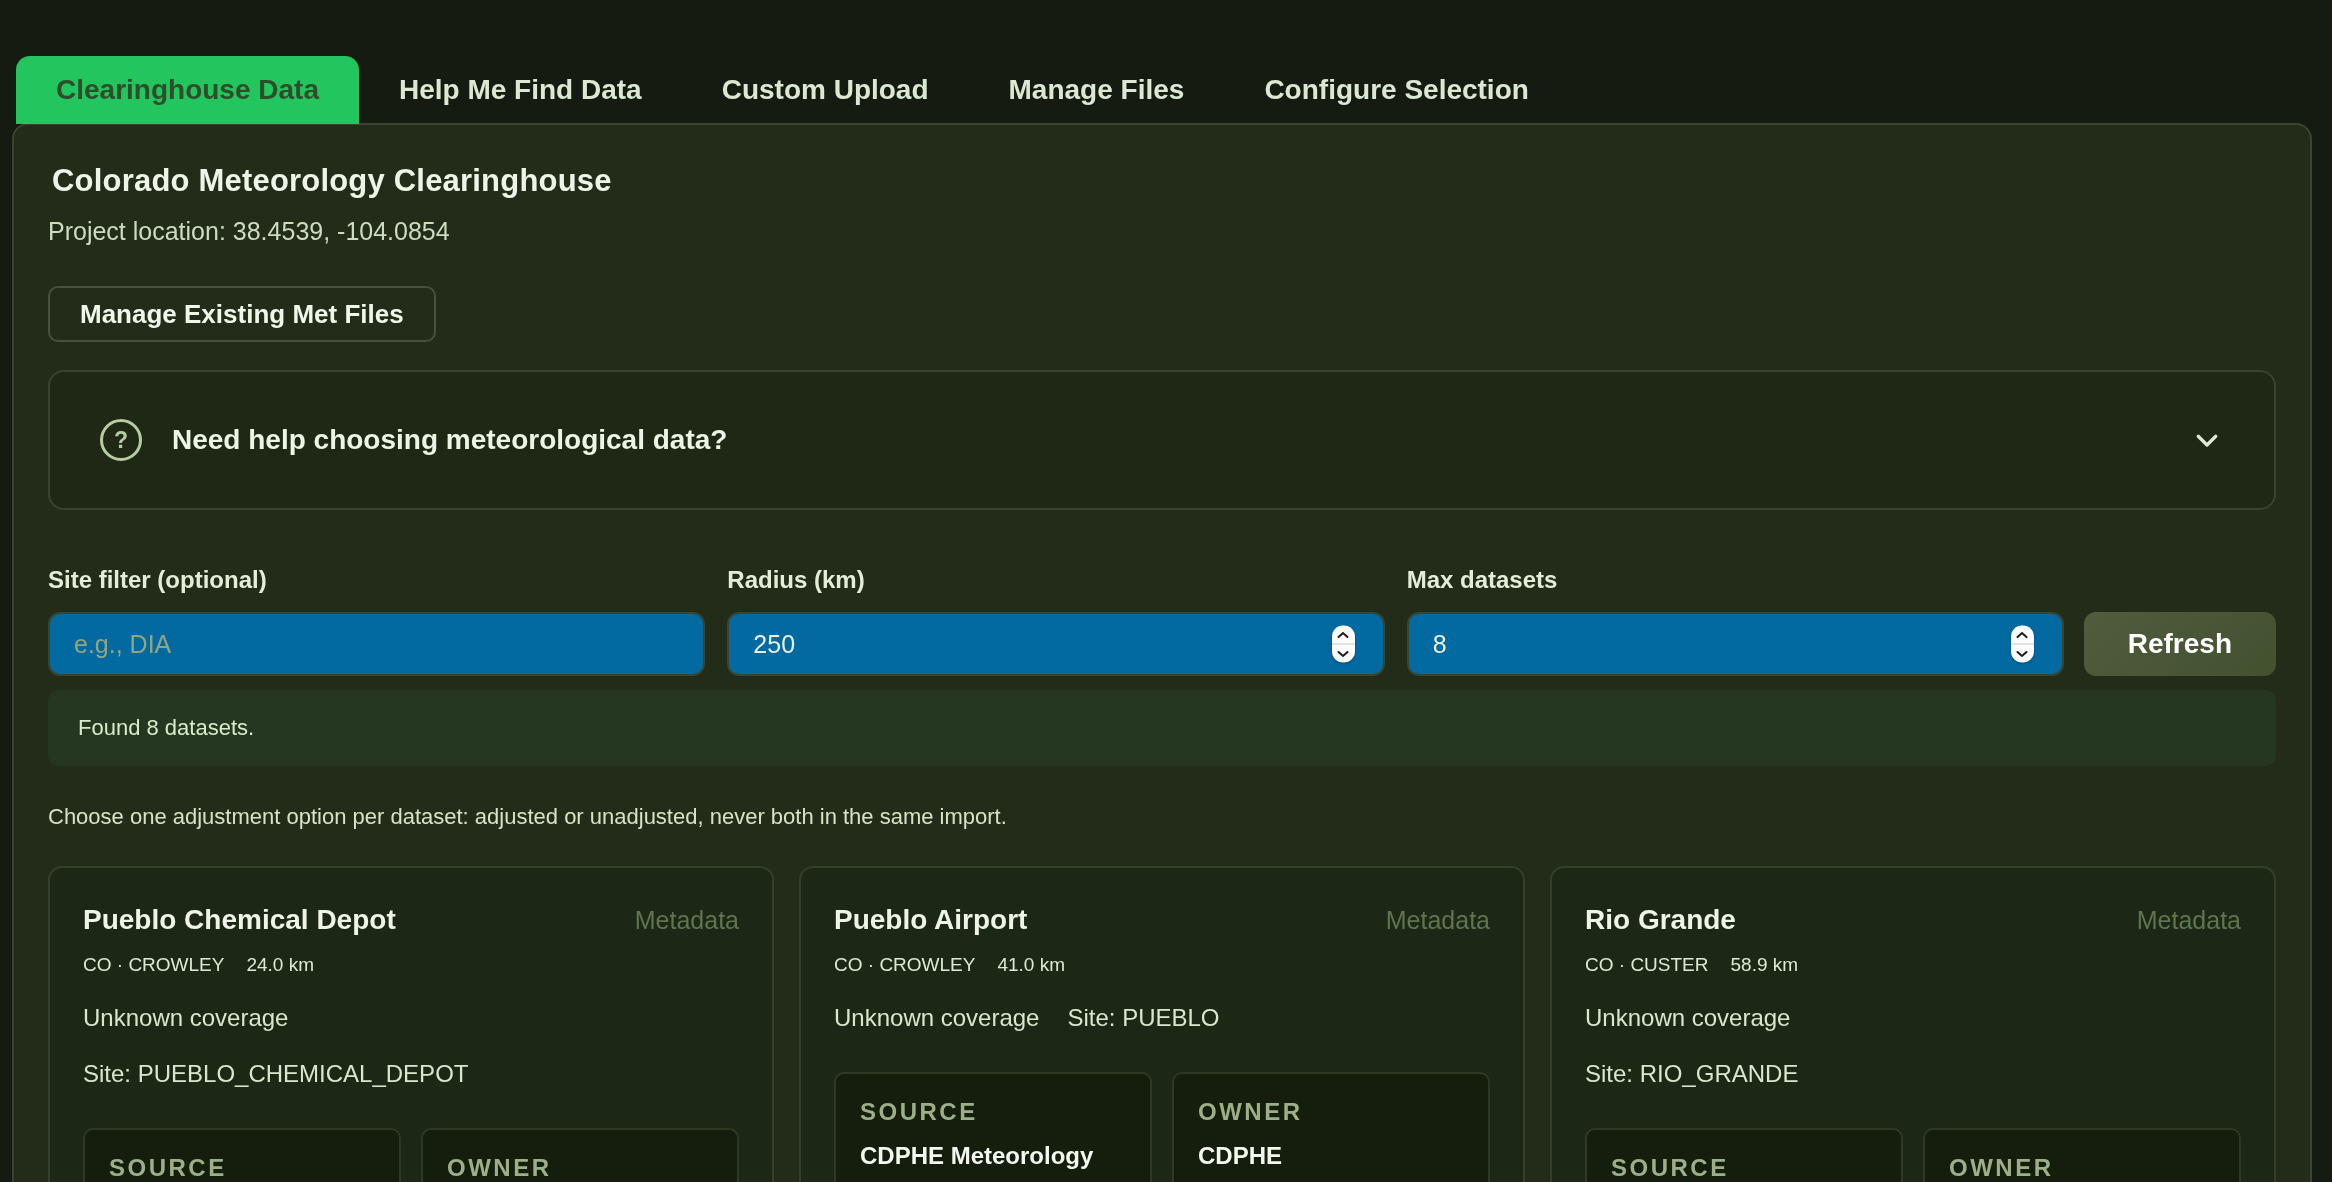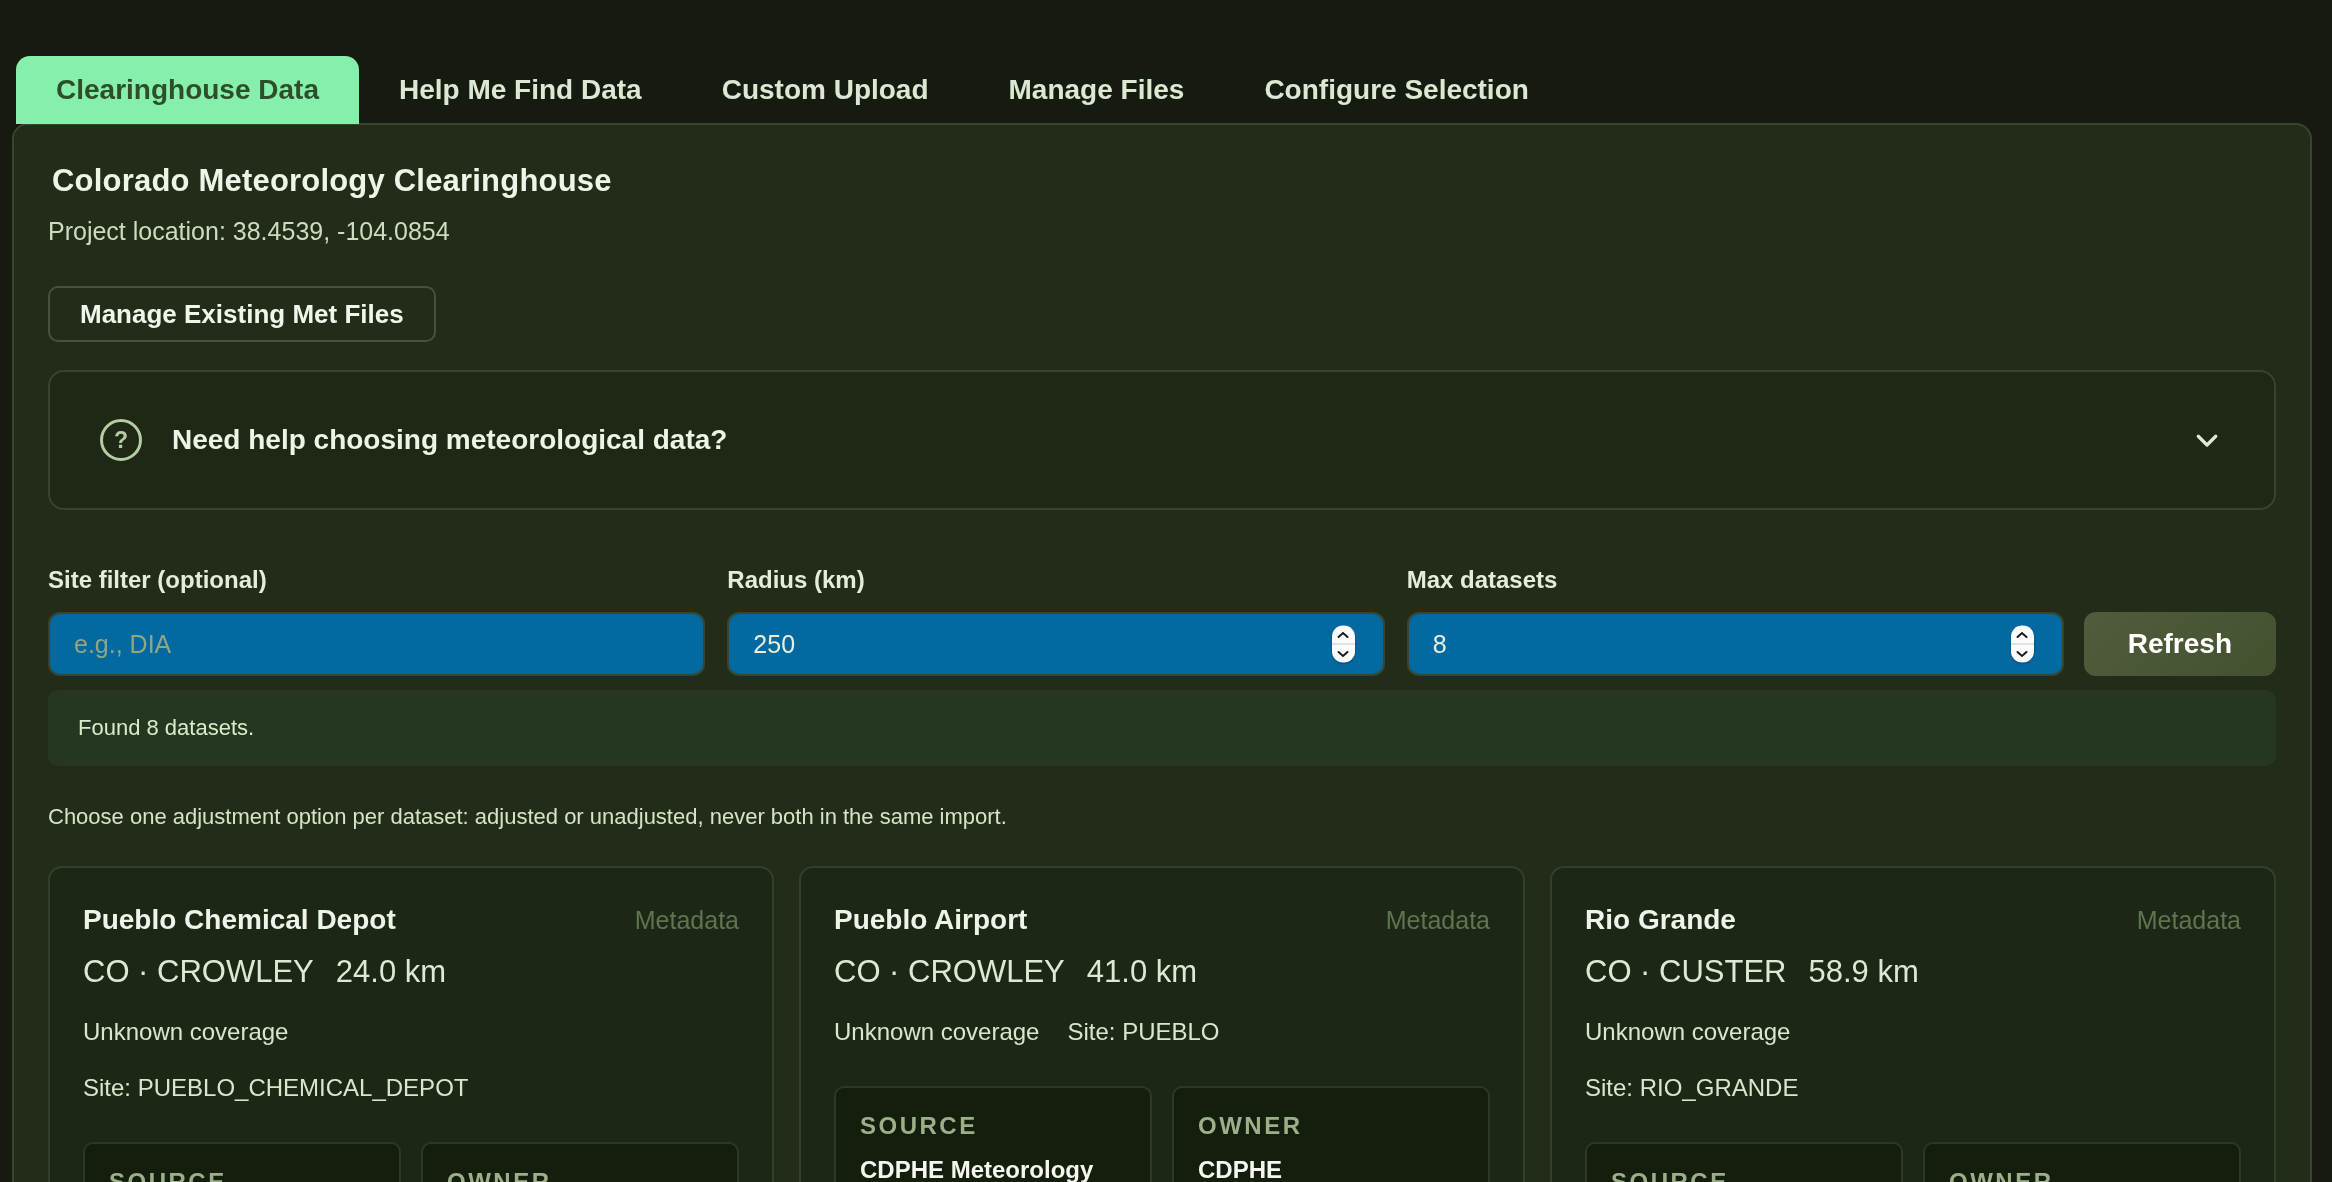--- a/index.html
+++ b/index.html
@@ -10,21 +10,21 @@
     -webkit-font-smoothing:antialiased;
   }
 
   
   .tabbar { position:absolute; left:12px; top:0; height:124px; display:flex; align-items:flex-end; z-index:3; }
   .tab {
     height:68px; display:flex; align-items:center; padding:0 40px;
     font-size:28px; font-weight:bold; color:#dce8d2; white-space:nowrap;
     border-radius:14px 14px 0 0; cursor:pointer;
   }
-  .tab.active { background:#86efac; color:#2e4d2b; margin-left:4px; }
+  .tab.active { background:#22c55e; color:#2e4d2b; margin-left:4px; }
 
   
   .panel {
     position:absolute; left:12px; top:123px; width:2300px; height:1180px;
     box-sizing:border-box; background:#222c19;
     border:2px solid #39452f; border-radius:16px;
     padding:34px; z-index:1;
   }
 
   .page-title { margin:4px; font-size:31px; font-weight:bold; color:#eef4e7; letter-spacing:0.2px; }
@@ -91,21 +91,21 @@
 
   
   .cards { margin-top:36px; display:grid; grid-template-columns:repeat(3,1fr); gap:25px; }
   .card {
     background:#1d2715; border:2px solid #343f2a; border-radius:14px;
     padding:36px 33px; min-height:430px; box-sizing:border-box;
   }
   .card-head { display:flex; justify-content:space-between; align-items:center; }
   .card-title { font-size:28px; font-weight:bold; color:#eef4e7; }
   .metadata-link { font-size:25px; color:#5e7550; cursor:pointer; text-decoration:none; }
-  .card-meta { margin-top:18px; font-size:31px; color:#dde9d2; display:flex; gap:22px; }
+  .card-meta { margin-top:18px; font-size:19px; color:#dde9d2; display:flex; gap:22px; }
   .card-line { margin-top:28px; font-size:24px; color:#d9e6cc; display:flex; gap:28px; }
   .subboxes { margin-top:40px; display:grid; grid-template-columns:1fr 1fr; gap:20px; }
   .subbox {
     background:#151d0d; border:2px solid #2e3924; border-radius:10px;
     padding:24px; min-height:112px; box-sizing:border-box;
   }
   .subbox-label { font-size:24px; letter-spacing:2.5px; color:#9bb088; font-weight:bold; }
   .subbox-value { margin-top:16px; font-size:24px; font-weight:bold; color:#f3f7ee; }
 </style>
 </head>

